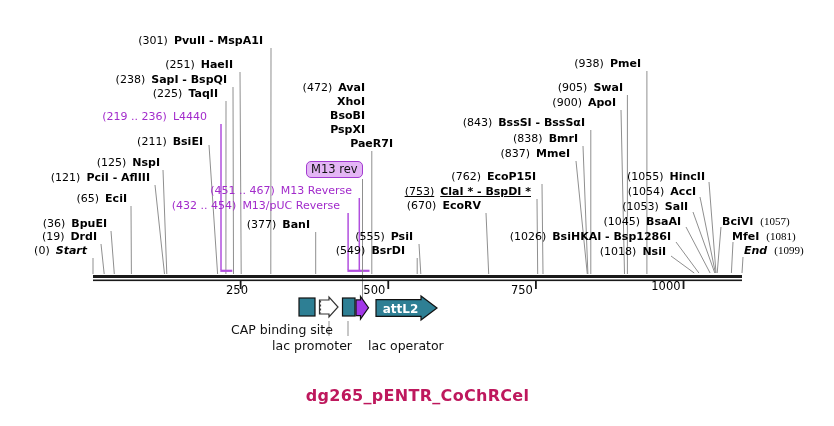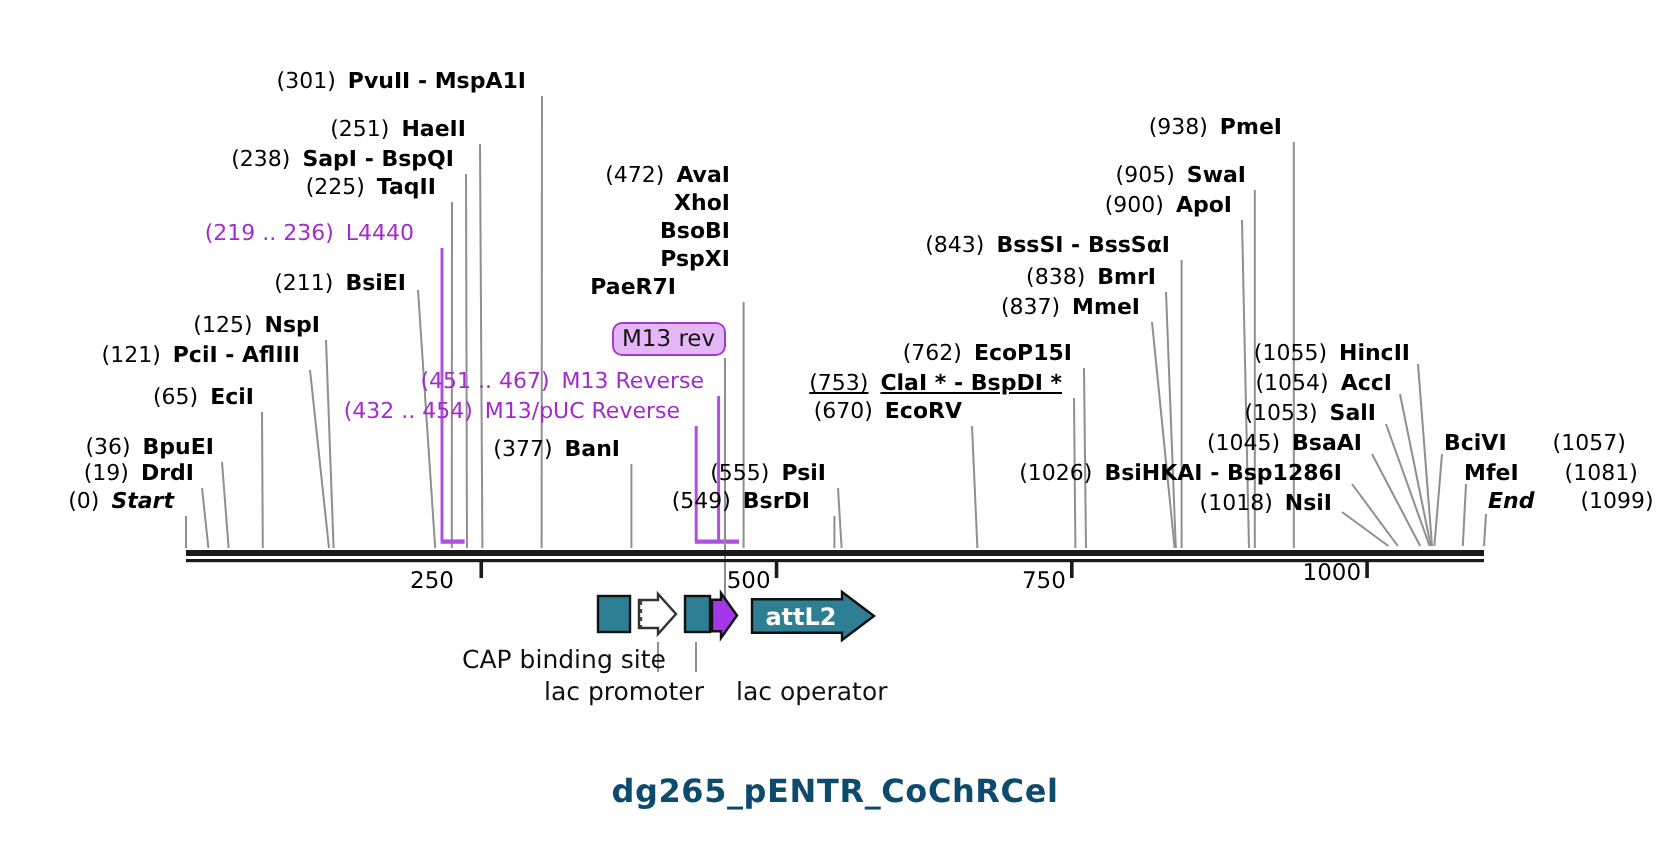--- a/index.html
+++ b/index.html
@@ -3,33 +3,33 @@
 <meta charset="utf-8">
 <style>
   html,body{margin:0;padding:0;background:#ffffff;}
   #canvas{
     position:relative;width:834px;height:426px;background:#ffffff;
     font-family:"DejaVu Sans",sans-serif;overflow:hidden;
   }
   #map-svg{position:absolute;left:0;top:0;width:834px;height:426px;}
   .site{position:absolute;font-size:11px;line-height:13px;white-space:nowrap;color:#000;}
   .site .pos{font-weight:400;margin-right:6px;}
-  .site .pos-after{font-weight:400;margin-left:23px;}
+  .site .pos-after{font-weight:400;margin-left:7px;font-family:Liberation Serif, serif;}
   .site .nm{font-weight:700;}
   .site.primer{color:#A22BCB;}
   .site.primer .nm{font-weight:400;}
   .site.terminus .nm{font-style:italic;}
   .ticknum{position:absolute;font-size:11.5px;color:#000;white-space:nowrap;}
   .flabel{position:absolute;font-size:12.5px;color:#111;white-space:nowrap;margin-left:20px;}
   .m13box{
     position:absolute;font-size:11.5px;line-height:15px;color:#111;
     border:1.4px solid #A33BD1;background:#E4B6F5;border-radius:5px;
     padding:0 4px;white-space:nowrap;
   }
-  .ptitle{position:absolute;text-align:center;font-size:16px;font-weight:700;color:#0c4a6e;letter-spacing:.3px;}
+  .ptitle{position:absolute;text-align:center;font-size:16px;font-weight:700;color:#be185d;letter-spacing:.3px;}
   .psub{position:absolute;text-align:center;font-size:12px;color:#111;}
   .watermark{position:absolute;top:4px;right:8px;display:flex;align-items:center;gap:4px;}
   .wm-prefix{font-size:8.5px;color:#c5cad0;}
   .wm-brand{font-size:10.5px;font-weight:600;color:#9aa2ab;letter-spacing:.2px;}
 </style>
 </head>
 <body>
 
 <div id="canvas">
   <svg id="map-svg">
@@ -83,21 +83,21 @@
       <rect x="299" y="298" width="16" height="18" fill="#2E7F94" stroke="#111" stroke-width="1.2"></rect>
       <polygon points="319.5,300 329,300 329,297 338,307 329,317 329,314 319.5,314" fill="#ffffff" stroke="#333" stroke-width="1.2"></polygon>
       <line x1="320.5" y1="300.5" x2="320.5" y2="313.5" stroke="#444" stroke-width="1.2" stroke-dasharray="2,2"></line>
       <rect x="342.5" y="298" width="12.5" height="18" fill="#2E7F94" stroke="#111" stroke-width="1.2"></rect>
       <polygon points="356,299.875 360.5,299.875 360.5,296.5 368.5,307.75 360.5,319 360.5,315.625 356,315.625" fill="#A238E8" stroke="#111" stroke-width="1.2"></polygon>
       <polygon points="376,299.6 421,299.6 421,296 437,308 421,320 421,316.4 376,316.4" fill="#2E7F94" stroke="#111" stroke-width="1.2"></polygon>
       <text x="400.5" y="312.5" fill="#fff" font-size="12px" font-weight="700" text-anchor="middle" font-family="&quot;DejaVu Sans&quot;,sans-serif">attL2</text>
     </svg>
 
   <div id="labels-layer">
-      <div class="ticknum" style="right: 607px; top: 283px;">250</div>
+      <div class="ticknum" style="right: 586px; top: 283px;">250</div>
       <div class="ticknum" style="right: 448.732px; top: 283px;">500</div>
       <div class="ticknum" style="right: 301.097px; top: 283px;">750</div>
       <div class="ticknum" style="right: 153.463px; top: 279px;">1000</div>
       <div class="site" style="right: 571px; top: 34px;"><span class="pos">(301)</span><span class="nm">PvuII - MspA1I</span></div>
       <div class="site" style="right: 601px; top: 58px;"><span class="pos">(251)</span><span class="nm">HaeII</span></div>
       <div class="site" style="right: 607px; top: 73px;"><span class="pos">(238)</span><span class="nm">SapI - BspQI</span></div>
       <div class="site" style="right: 616px; top: 87px;"><span class="pos">(225)</span><span class="nm">TaqII</span></div>
       <div class="site primer" style="right: 627px; top: 110px;"><span class="pos">(219 .. 236)</span><span class="nm">L4440</span></div>
       <div class="site" style="right: 631px; top: 135px;"><span class="pos">(211)</span><span class="nm">BsiEI</span></div>
       <div class="site" style="right: 674px; top: 156px;"><span class="pos">(125)</span><span class="nm">NspI</span></div>
@@ -106,21 +106,21 @@
       <div class="site" style="right: 727px; top: 217px;"><span class="pos">(36)</span><span class="nm">BpuEI</span></div>
       <div class="site" style="right: 737px; top: 230px;"><span class="pos">(19)</span><span class="nm">DrdI</span></div>
       <div class="site terminus" style="right: 747px; top: 244px;"><span class="pos">(0)</span><span class="nm">Start</span></div>
       <div class="site primer" style="right: 482px; top: 184px;"><span class="pos">(451 .. 467)</span><span class="nm">M13 Reverse</span></div>
       <div class="site primer" style="right: 494px; top: 199px;"><span class="pos">(432 .. 454)</span><span class="nm">M13/pUC Reverse</span></div>
       <div class="site" style="right: 524px; top: 218px;"><span class="pos">(377)</span><span class="nm">BanI</span></div>
       <div class="site" style="right: 469px; top: 81px;"><span class="pos">(472)</span><span class="nm">AvaI</span></div>
       <div class="site" style="right: 469px; top: 95px;"><span class="nm">XhoI</span></div>
       <div class="site" style="right: 469px; top: 109px;"><span class="nm">BsoBI</span></div>
       <div class="site" style="right: 469px; top: 123px;"><span class="nm">PspXI</span></div>
-      <div class="site" style="right: 496px; top: 137px; margin-left: 36px;"><span class="nm">PaeR7I</span></div>
+      <div class="site" style="right: 441px; top: 137px; margin-left: 36px;"><span class="nm">PaeR7I</span></div>
       <div class="site" style="right: 429px; top: 244px;"><span class="pos">(549)</span><span class="nm">BsrDI</span></div>
       <div class="site" style="right: 421px; top: 230px;"><span class="pos">(555)</span><span class="nm">PsiI</span></div>
       <div class="site" style="right: 353px; top: 199px;"><span class="pos">(670)</span><span class="nm">EcoRV</span></div>
       <div class="site" style="right: 303px; top: 185px; text-decoration: underline;"><span class="pos">(753)</span><span class="nm">ClaI * - BspDI *</span></div>
       <div class="site" style="right: 298px; top: 170px;"><span class="pos">(762)</span><span class="nm">EcoP15I</span></div>
       <div class="site" style="right: 264px; top: 147px;"><span class="pos">(837)</span><span class="nm">MmeI</span></div>
       <div class="site" style="right: 256px; top: 132px;"><span class="pos">(838)</span><span class="nm">BmrI</span></div>
       <div class="site" style="right: 249px; top: 116px;"><span class="pos">(843)</span><span class="nm">BssSI - BssSαI</span></div>
       <div class="site" style="right: 218px; top: 96px;"><span class="pos">(900)</span><span class="nm">ApoI</span></div>
       <div class="site" style="right: 211px; top: 81px;"><span class="pos">(905)</span><span class="nm">SwaI</span></div>

